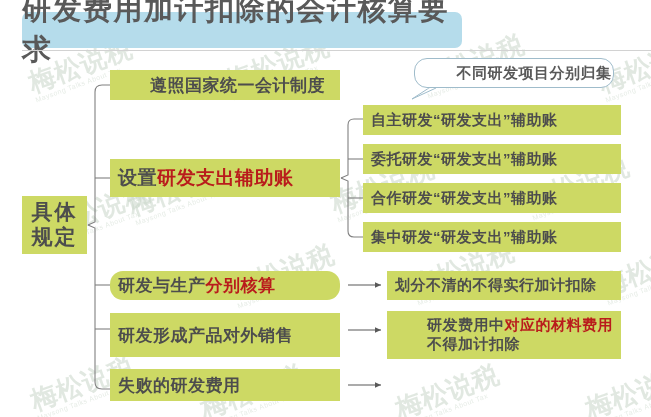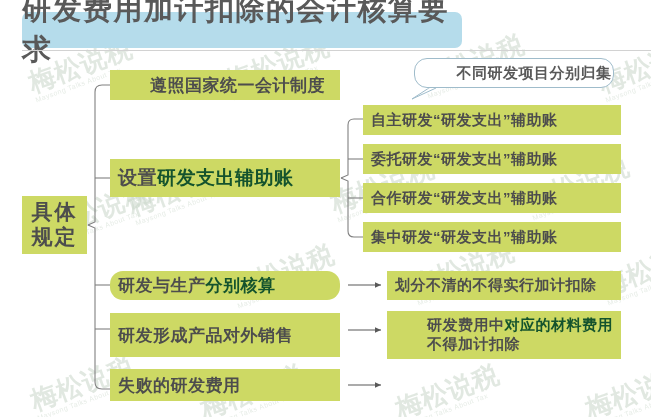--- a/index.html
+++ b/index.html
@@ -33,21 +33,21 @@
     position:absolute;
     background:#cdd964;
     color:#4d4d4d;
     font-weight:700;
     display:flex;
     align-items:center;
     box-sizing:border-box;
     padding:0 8px;
     letter-spacing:.5px;
   }
-  .box .red{color:#14532d;}
+  .box .red{color:#b91c1c;}
 
   
   #title-bar{
     position:absolute;
     left:22px;top:12px;
     width:440px;height:36px;
     background:#b5dceb;
     border-radius:7px;
     display:flex;align-items:center;justify-content:center;
     color:#595959;

